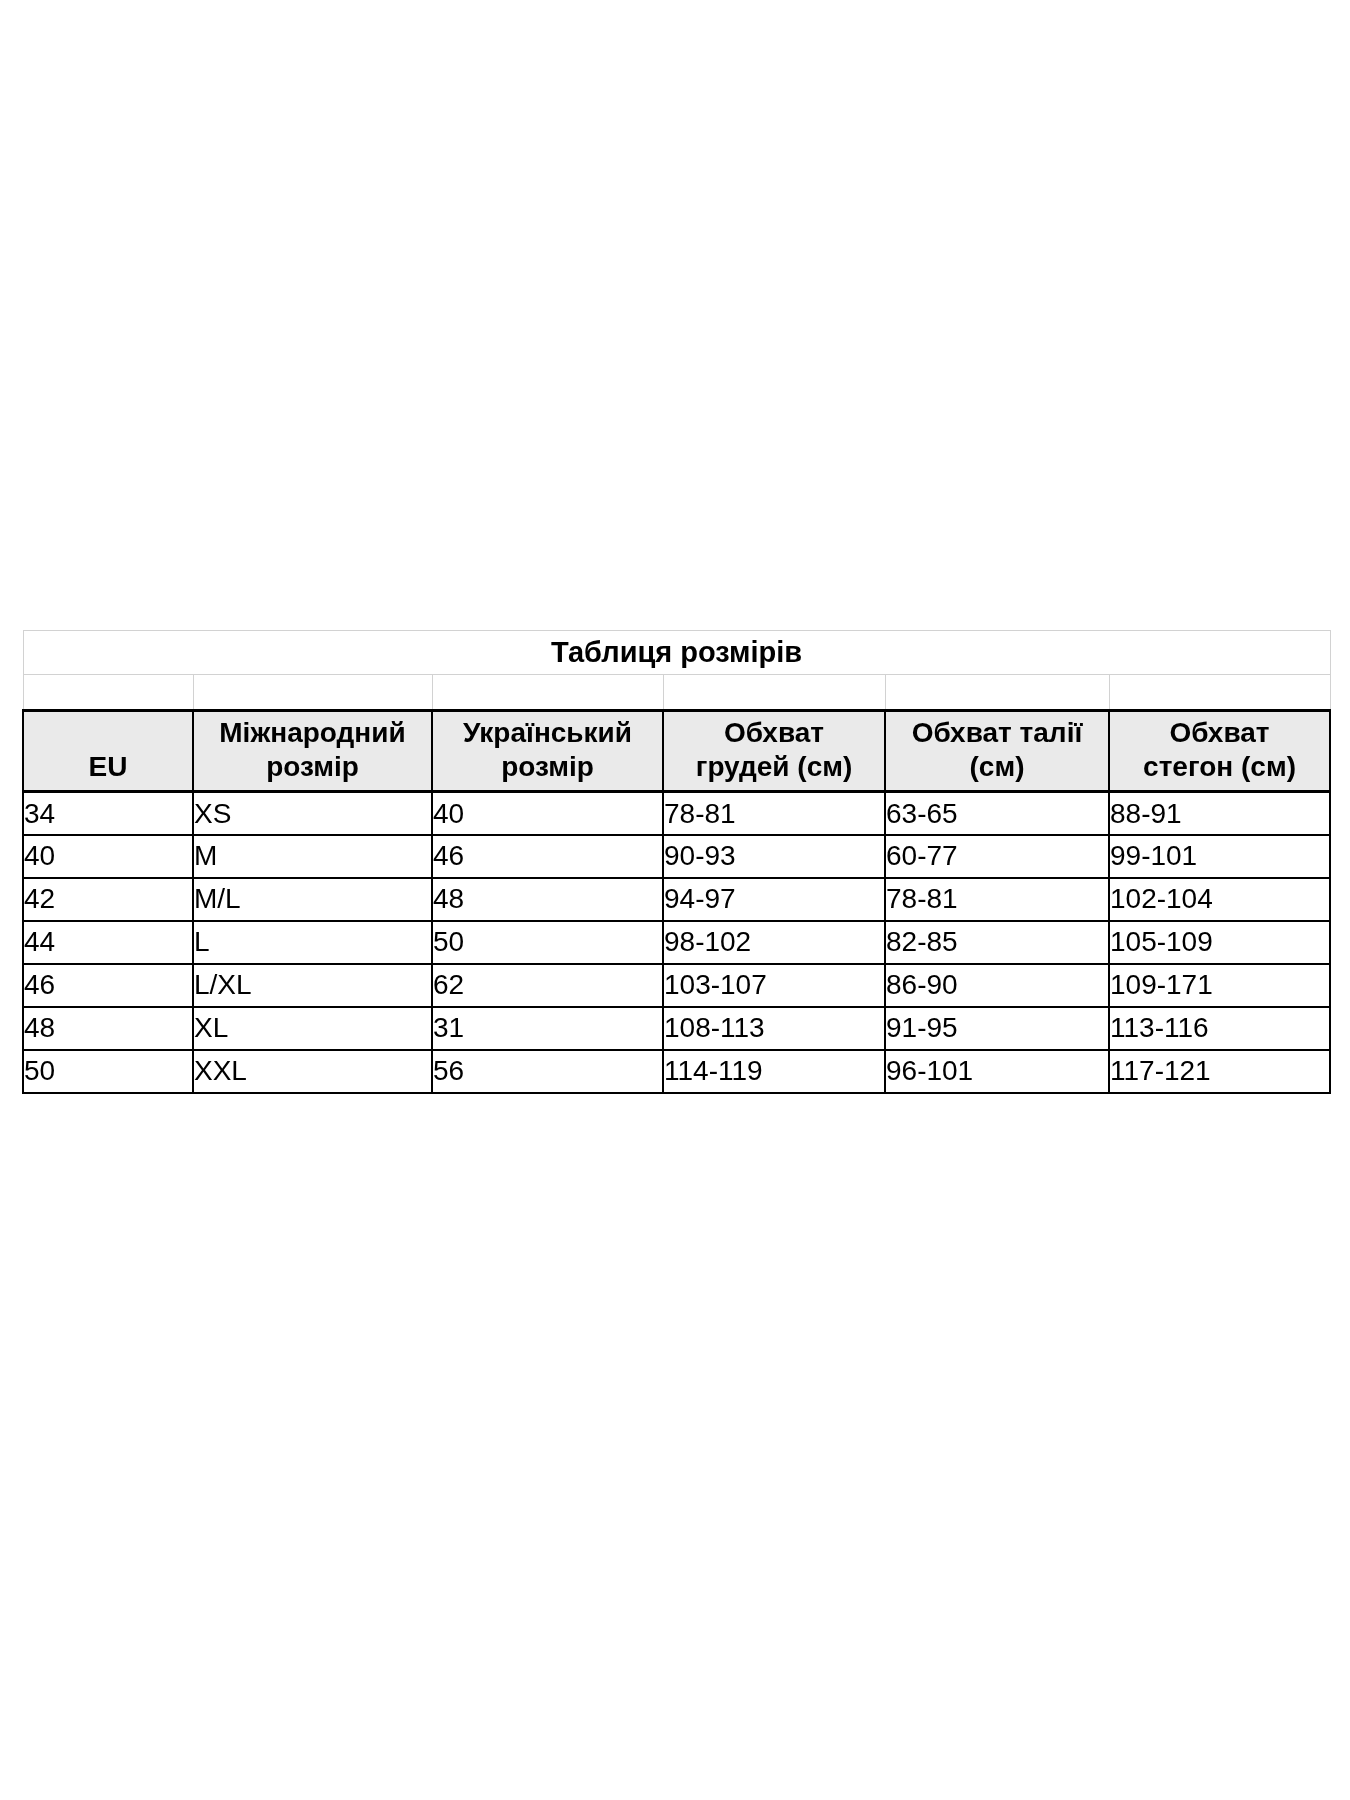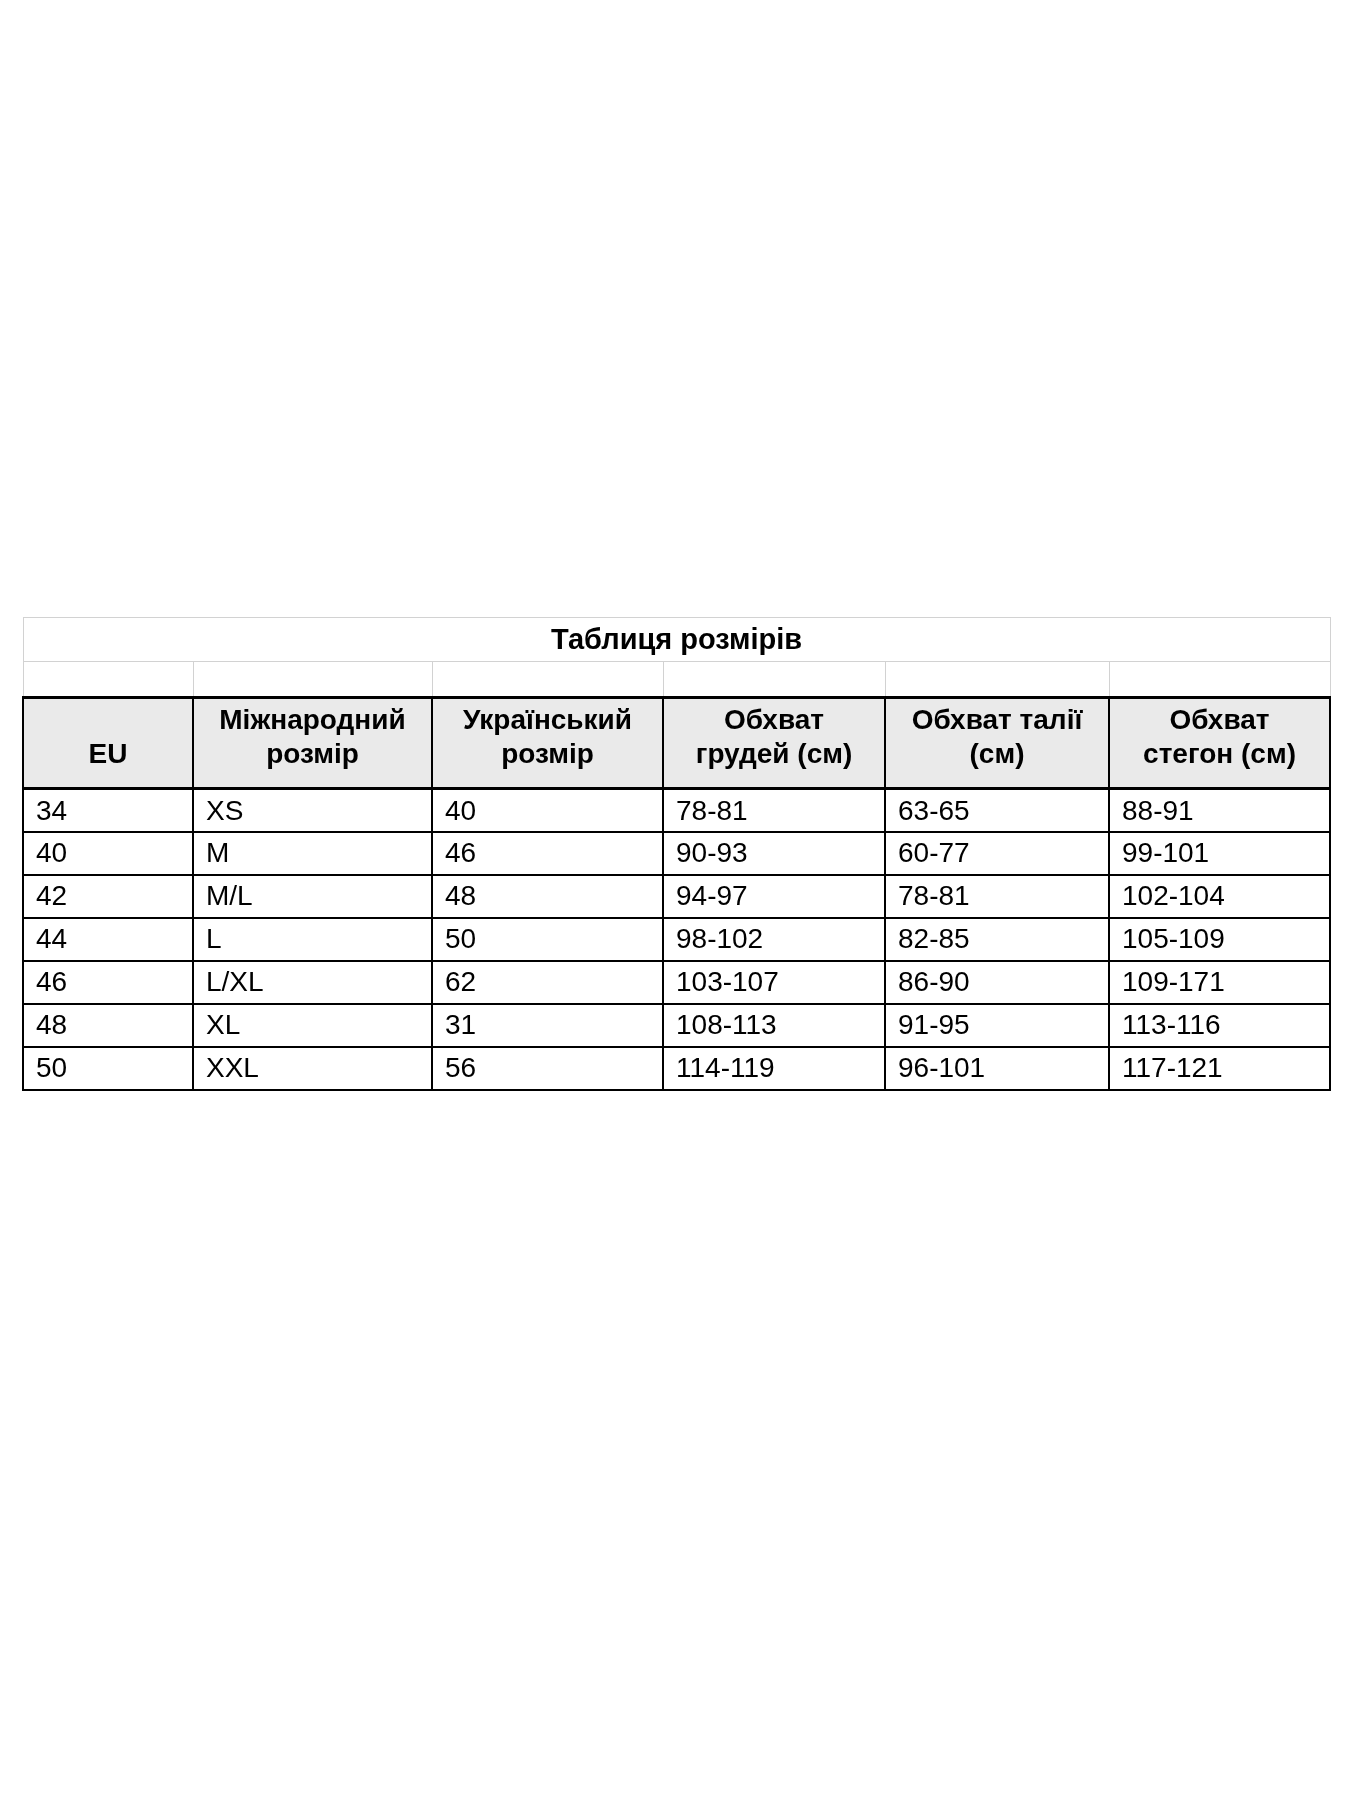--- a/index.html
+++ b/index.html
@@ -11,21 +11,21 @@
     position: relative;
     width: 1350px;
     height: 1800px;
     background: #ffffff;
     font-family: "Liberation Sans", sans-serif;
     color: #000000;
   }
   .table-wrap {
     position: absolute;
     left: 22px;
-    top: 617px;
+    top: 630px;
   }
   table.size-table {
     border-collapse: collapse;
     table-layout: fixed;
     width: 1307px;
   }
   table.size-table td, table.size-table th {
     overflow: hidden;
     box-sizing: border-box;
   }
@@ -50,31 +50,31 @@
     height: 79px;
     background: #eaeaea;
     border: 2px solid #000000;
     border-top-width: 3px;
     border-bottom-width: 3px;
     font-weight: bold;
     font-size: 28px;
     line-height: 1.22;
     text-align: center;
     vertical-align: bottom;
-    padding: 4px 4px 16px 4px;
+    padding: 4px 4px 6px 4px;
     white-space: pre-line;
   }
   
   tr.row-data td {
     height: 43px;
     border: 2px solid #000000;
     font-size: 28px;
     text-align: left;
     vertical-align: middle;
-    padding: 0 6px 0 12px;
+    padding: 0 6px 0 0;
     background: #ffffff;
   }
 </style>
 </head>
 <body>
 
 <div class="page">
   <div class="table-wrap">
     <table class="size-table">
       <colgroup>

